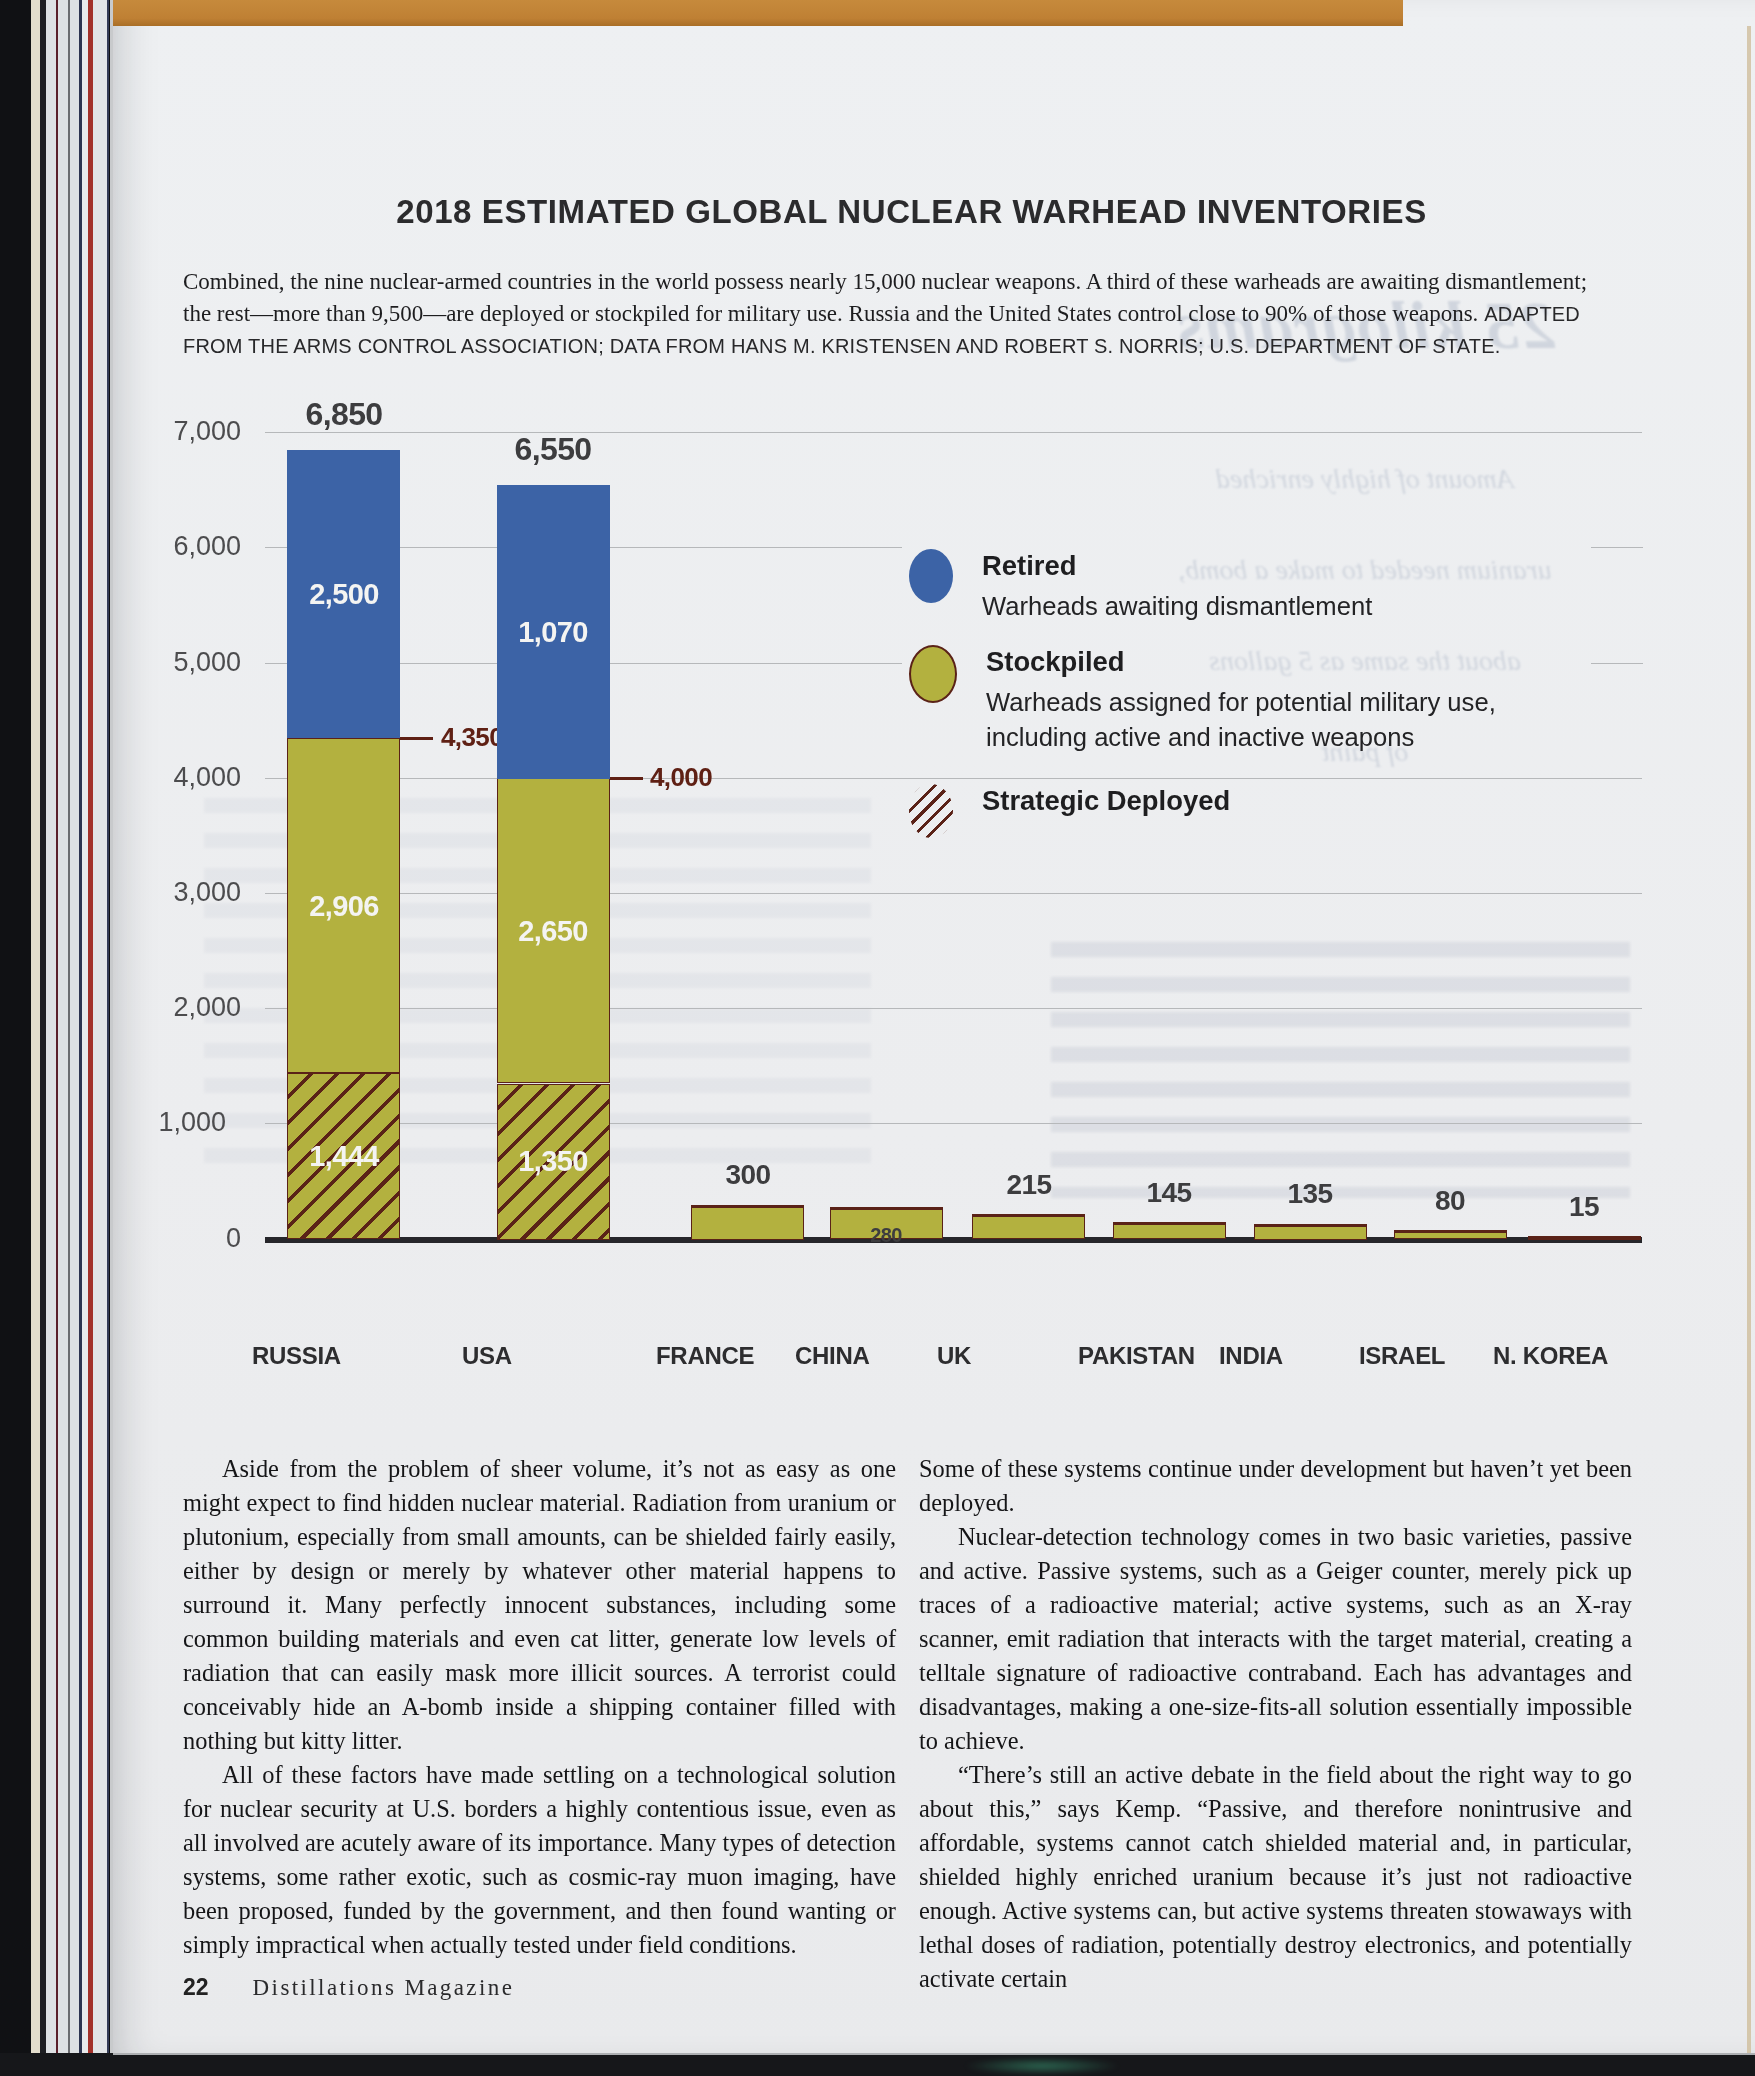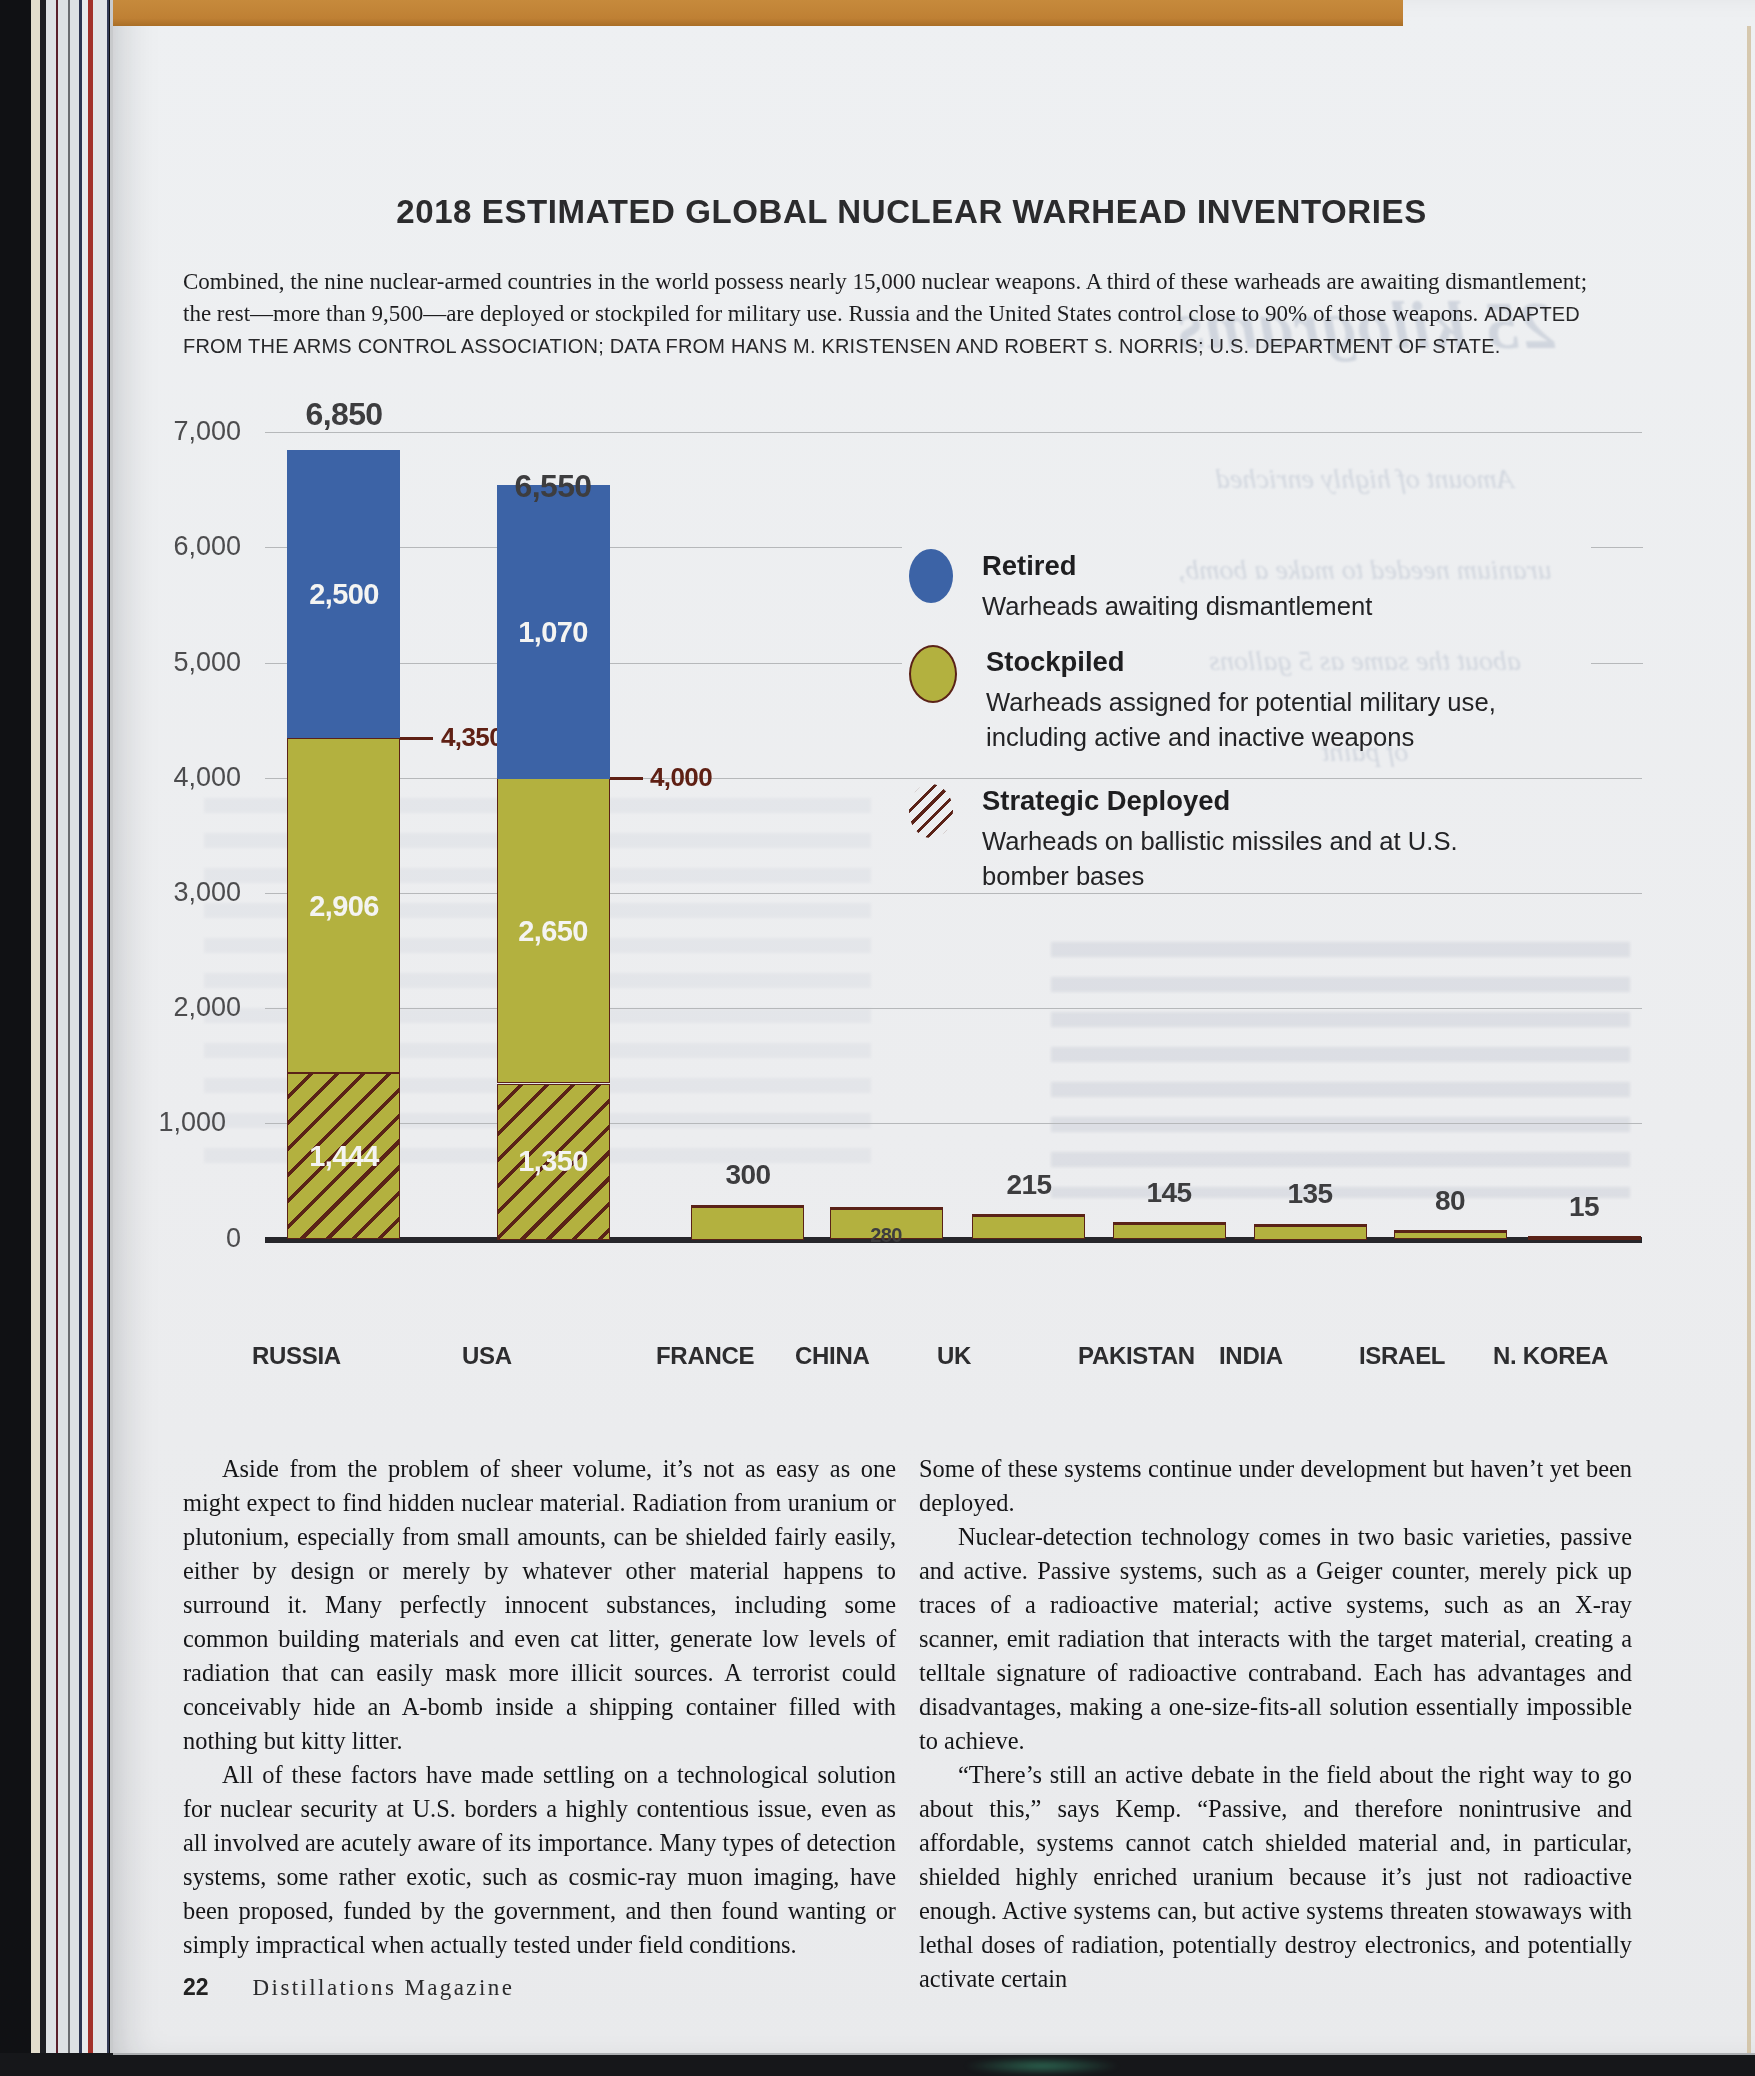--- a/index.html
+++ b/index.html
@@ -160,21 +160,21 @@
       <div class="total-label" style="left: 265px; top: 396px; font-size: 32px;">6,850</div>
       <div class="callout-line" style="left: 400px; top: 737px; width: 33px;"></div>
       <div class="callout-label" style="left: 441px; top: 722px;">4,350</div>
       <div class="xlabel" style="left: 252px; top: 1342px;">RUSSIA</div>
       <div class="seg strategic_deployed" style="left: 497px; top: 1084px; width: 113px; height: 156px;"></div>
       <div class="seg-label" style="left: 474px; top: 1145px; width: 158px;">1,350</div>
       <div class="seg stockpiled" style="left: 497px; top: 778px; width: 113px; height: 305px;"></div>
       <div class="seg-label" style="left: 474px; top: 915px; width: 158px;">2,650</div>
       <div class="seg retired" style="left: 497px; top: 485px; width: 113px; height: 294px;"></div>
       <div class="seg-label" style="left: 474px; top: 616px; width: 158px;">1,070</div>
-      <div class="total-label" style="left: 474px; top: 431px; font-size: 32px; margin-top: 37px;">6,550</div>
+      <div class="total-label" style="left: 474px; top: 431px; font-size: 32px;">6,550</div>
       <div class="callout-line" style="left: 610px; top: 777px; width: 33px;"></div>
       <div class="callout-label" style="left: 650px; top: 762px;">4,000</div>
       <div class="xlabel" style="left: 462px; top: 1342px;">USA</div>
       <div class="seg stockpiled small" style="left: 691px; top: 1205px; width: 113px; height: 35px;"></div>
       <div class="total-label" style="left: 669px; top: 1159px; font-size: 28px;">300</div>
       <div class="xlabel" style="left: 656px; top: 1342px;">FRANCE</div>
       <div class="seg stockpiled small" style="left: 830px; top: 1207px; width: 113px; height: 32px;"></div>
       <div class="total-label" style="left: 807px; top: 1224px; font-size: 20px;">280</div>
       <div class="xlabel" style="left: 795px; top: 1342px;">CHINA</div>
       <div class="seg stockpiled small" style="left: 972px; top: 1214px; width: 113px; height: 25px;"></div>
@@ -205,21 +205,20 @@
     <span class="swatch retired"></span>
     <div class="legend-text">
       <div class="legend-title">Retired</div>
       <div class="legend-desc">Warheads awaiting dismantlement</div>
     </div>
   </div>
   <div class="legend-row" style="top:784px">
     <span class="swatch deployed"></span>
     <div class="legend-text">
       <div class="legend-title">Strategic Deployed</div>
-      <div class="legend-desc">Warheads on ballistic missiles and at U.S. bomber bases</div>
     </div>
   </div>
 
   <div class="col left">
     <p class="indent">Aside from the problem of sheer volume, it’s not as easy as one might expect to find hidden nuclear material. Radiation from uranium or plutonium, especially from small amounts, can be shielded fairly easily, either by design or merely by whatever other material happens to surround it. Many perfectly innocent substances, including some common building materials and even cat litter, generate low levels of radiation that can easily mask more illicit sources. A terrorist could conceivably hide an A-bomb inside a shipping container filled with nothing but kitty litter.</p>
     <p class="indent">All of these factors have made settling on a technological solution for nuclear security at U.S. borders a highly contentious issue, even as all involved are acutely aware of its importance. Many types of detection systems, some rather exotic, such as cosmic-ray muon imaging, have been proposed, funded by the government, and then found wanting or simply impractical when actually tested under field conditions.</p>
   </div>
   <div class="col right">
     <p>Some of these systems continue under development but haven’t yet been deployed.</p>
     <p class="indent">Nuclear-detection technology comes in two basic varieties, passive and active. Passive systems, such as a Geiger counter, merely pick up traces of a radioactive material; active systems, such as an X-ray scanner, emit radiation that interacts with the target material, creating a telltale signature of radioactive contraband. Each has advantages and disadvantages, making a one-size-fits-all solution essentially impossible to achieve.</p>

